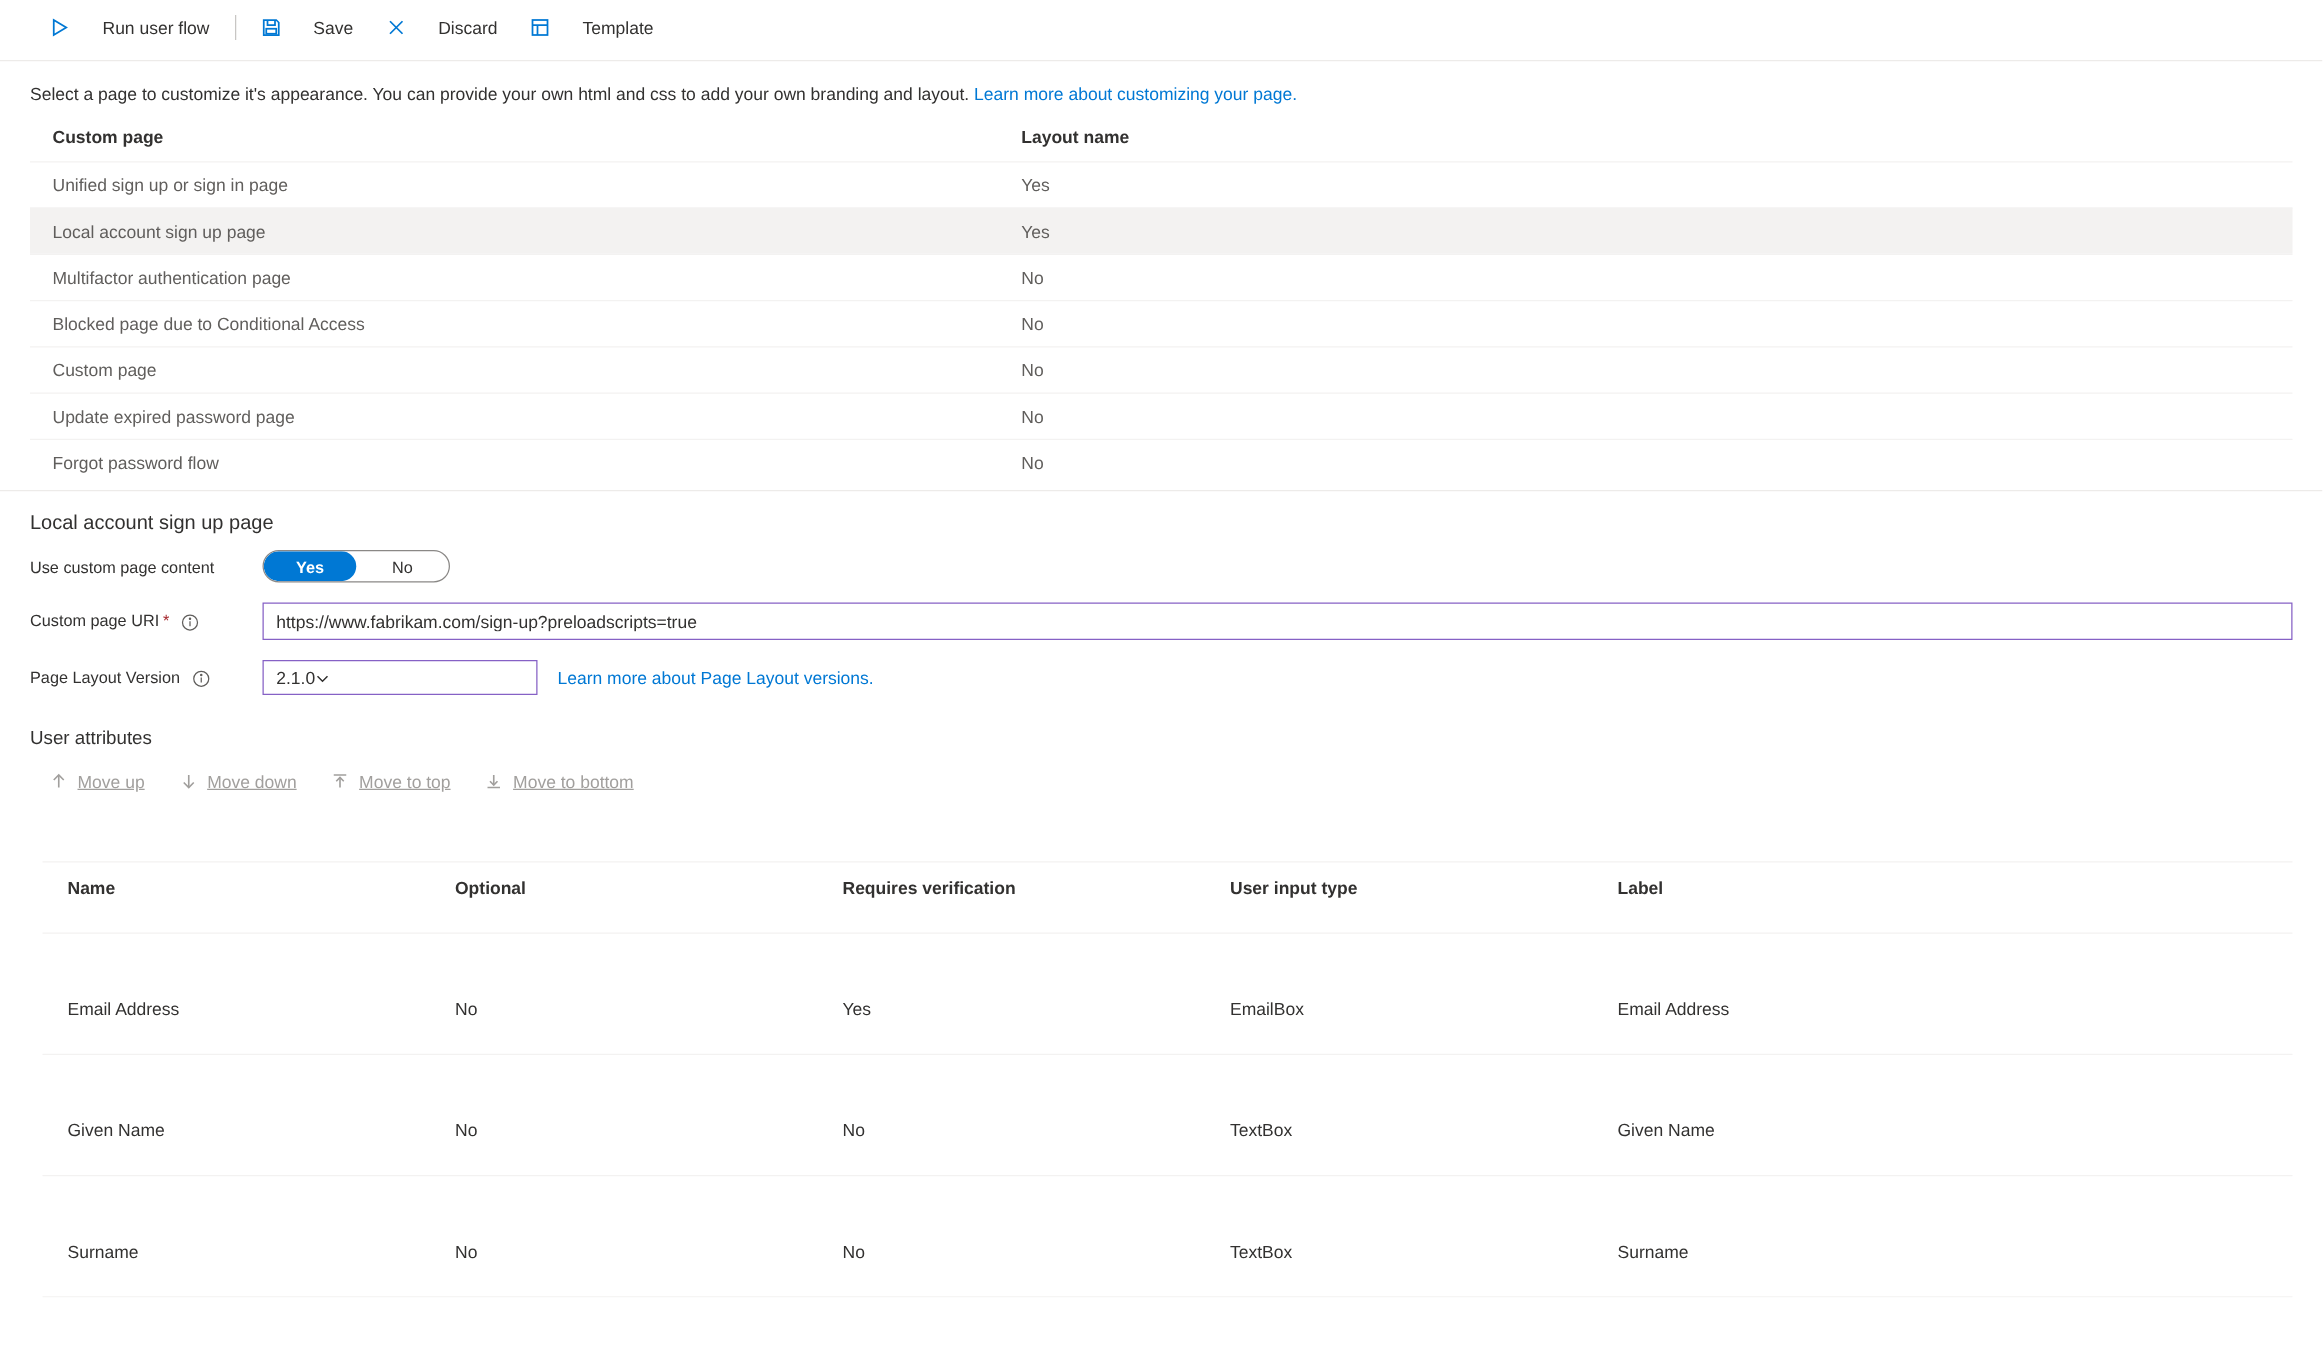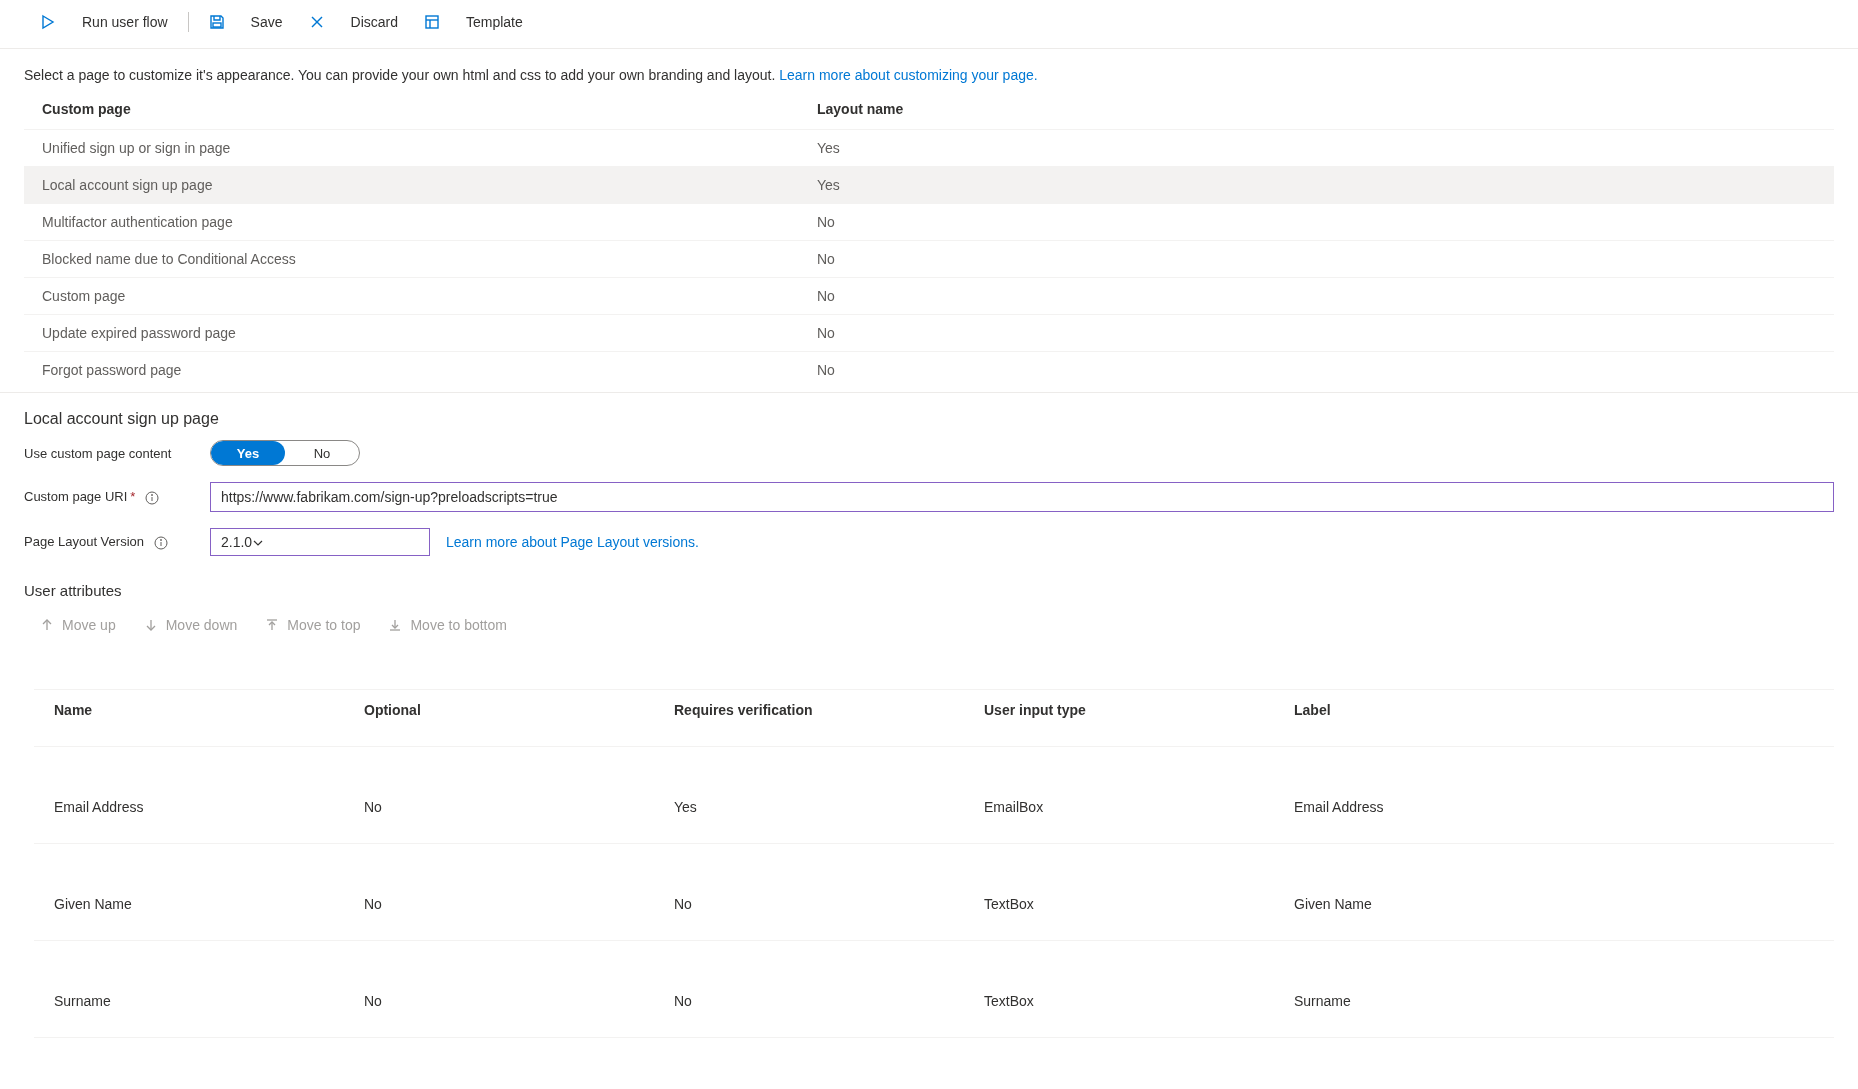--- a/index.html
+++ b/index.html
@@ -108,20 +108,21 @@
   font-size:14px;
   cursor:pointer;
 }
 .select-wrap .chev { width:12px; height:12px; }
 .link-inline { color:#0078d4; font-size:14px; margin-left:16px; cursor:pointer; }
 .ua-title { font-size:15px; margin: 26px 0 14px 24px; }
 .ua-toolbar {
   display:flex; gap:4px; align-items:center;
   padding: 0 0 12px 28px;
   color:#a19f9d;
+  text-decoration:underline;
 }
 .ua-btn {
   display:inline-flex; align-items:center; gap:8px;
   padding: 4px 12px; cursor:pointer;
 }
 .ua-btn svg { stroke:#a19f9d; fill:none; }
 .attr-table {
   margin: 0 24px 0 34px;
 }
 .attr-table .hdr, .attr-table .row {
@@ -194,33 +195,33 @@
       </div>
       <div class="row selected">
         <div>Local account sign up page</div>
         <div>Yes</div>
       </div>
       <div class="row">
         <div>Multifactor authentication page</div>
         <div>No</div>
       </div>
       <div class="row">
-        <div>Blocked name due to Conditional Access</div>
+        <div>Blocked page due to Conditional Access</div>
         <div>No</div>
       </div>
       <div class="row">
         <div>Custom page</div>
         <div>No</div>
       </div>
       <div class="row">
         <div>Update expired password page</div>
         <div>No</div>
       </div>
       <div class="row">
-        <div>Forgot password page</div>
+        <div>Forgot password flow</div>
         <div>No</div>
       </div>
     </div>
 </div>
 
 <div class="section-divider"></div>
 
 <div class="detail">
   <h2>Local account sign up page</h2>
 

